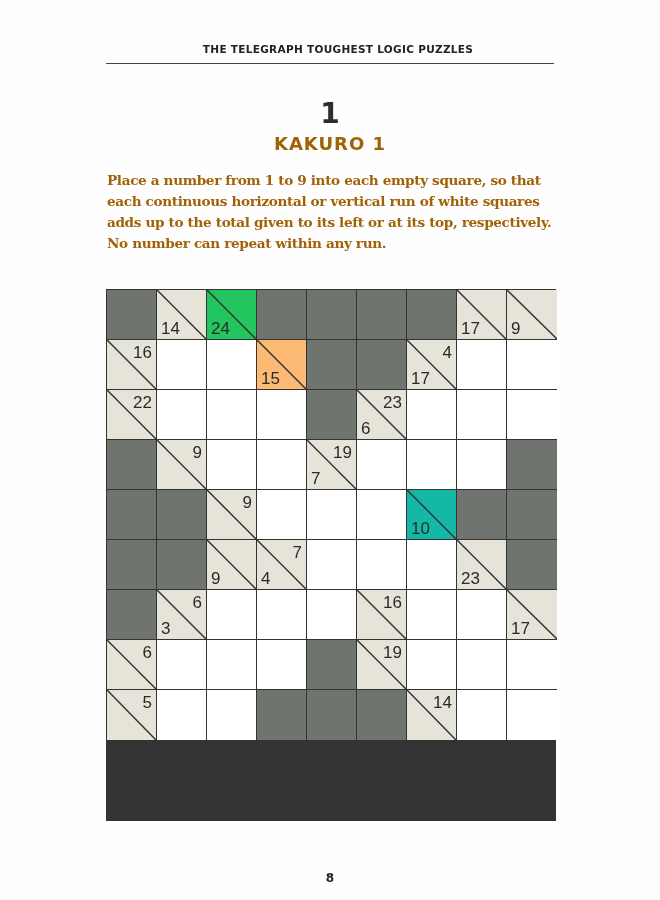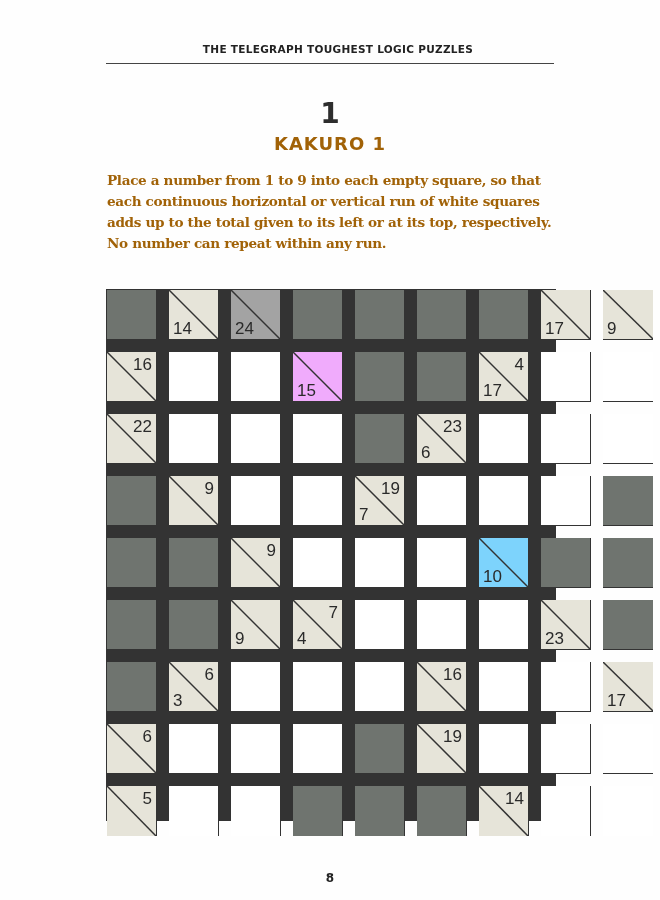--- a/index.html
+++ b/index.html
@@ -34,21 +34,21 @@
   }
   .grid {
     position: absolute; left: 106px; top: 289px;
     width: 450px; height: 532px;
     display: grid;
     grid-template-columns: repeat(9, 50px);
     grid-template-rows: repeat(9, 50px);
     border: 1.5px solid #333;
     box-sizing: border-box;
     background: #333;
-    gap: 12px;
+    gap: 0;
   }
   .cell {
     position: relative; box-sizing: border-box;
     border-right: 1.5px solid #333; border-bottom: 1.5px solid #333;
     font-family: "Liberation Sans", sans-serif; font-size: 17px; color: #2a2a2a;
   }
   .cell.white { background: #ffffff; }
   .cell.dark { background: #6f746f; }
   .cell.clue { background: #e6e4d9; overflow: hidden; }
   .cell .diag {
@@ -77,21 +77,21 @@
 <div class="instructions">Place a number from 1 to 9 into each empty square, so that each continuous horizontal or vertical run of white squares adds up to the total given to its left or at its top, respectively. No number can repeat within any run.</div>
 
 <div class="grid" id="kakuro-grid">
     <div class="cell dark" style="background: rgb(111, 116, 111);"></div>
     <div class="cell clue" style="background: rgb(230, 228, 217);">
       <svg class="diag" viewBox="0 0 100 100" preserveAspectRatio="none">
         <line x1="0" y1="0" x2="100" y2="100" stroke="#333333" stroke-width="3"></line>
       </svg>
       <span class="down-clue">14</span>
     </div>
-    <div class="cell clue" style="background: #a3a3a3;">
+    <div class="cell clue" style="background: #22c55e;">
       <svg class="diag" viewBox="0 0 100 100" preserveAspectRatio="none">
         <line x1="0" y1="0" x2="100" y2="100" stroke="#333333" stroke-width="3"></line>
       </svg>
       <span class="down-clue">24</span>
     </div>
     <div class="cell dark" style="background: rgb(111, 116, 111);"></div>
     <div class="cell dark" style="background: rgb(111, 116, 111);"></div>
     <div class="cell dark" style="background: rgb(111, 116, 111);"></div>
     <div class="cell dark" style="background: rgb(111, 116, 111);"></div>
     <div class="cell clue" style="background: rgb(230, 228, 217);">
@@ -107,21 +107,21 @@
       <span class="down-clue">9</span>
     </div>
     <div class="cell clue" style="background: rgb(230, 228, 217);">
       <svg class="diag" viewBox="0 0 100 100" preserveAspectRatio="none">
         <line x1="0" y1="0" x2="100" y2="100" stroke="#333333" stroke-width="3"></line>
       </svg>
       <span class="right-clue">16</span>
     </div>
     <div class="cell white" style="background: rgb(255, 255, 255);"><span></span></div>
     <div class="cell white" style="background: rgb(255, 255, 255);"><span></span></div>
-    <div class="cell clue" style="background: #f0abfc; padding-left: 12px;">
+    <div class="cell clue" style="background: #fdba74; padding-left: 12px;">
       <svg class="diag" viewBox="0 0 100 100" preserveAspectRatio="none">
         <line x1="0" y1="0" x2="100" y2="100" stroke="#333333" stroke-width="3"></line>
       </svg>
       <span class="down-clue">15</span>
     </div>
     <div class="cell dark" style="background: rgb(111, 116, 111);"></div>
     <div class="cell dark" style="background: rgb(111, 116, 111);"></div>
     <div class="cell clue" style="background: rgb(230, 228, 217);">
       <svg class="diag" viewBox="0 0 100 100" preserveAspectRatio="none">
         <line x1="0" y1="0" x2="100" y2="100" stroke="#333333" stroke-width="3"></line>
@@ -175,21 +175,21 @@
     <div class="cell dark" style="background: rgb(111, 116, 111);"></div>
     <div class="cell clue" style="background: rgb(230, 228, 217);">
       <svg class="diag" viewBox="0 0 100 100" preserveAspectRatio="none">
         <line x1="0" y1="0" x2="100" y2="100" stroke="#333333" stroke-width="3"></line>
       </svg>
       <span class="right-clue">9</span>
     </div>
     <div class="cell white" style="background: rgb(255, 255, 255);"><span></span></div>
     <div class="cell white" style="background: rgb(255, 255, 255);"><span></span></div>
     <div class="cell white" style="background: rgb(255, 255, 255);"><span></span></div>
-    <div class="cell clue" style="background: #7dd3fc;">
+    <div class="cell clue" style="background: #14b8a6;">
       <svg class="diag" viewBox="0 0 100 100" preserveAspectRatio="none">
         <line x1="0" y1="0" x2="100" y2="100" stroke="#333333" stroke-width="3"></line>
       </svg>
       <span class="down-clue">10</span>
     </div>
     <div class="cell dark" style="background: rgb(111, 116, 111);"></div>
     <div class="cell dark" style="background: rgb(111, 116, 111); border-right: none;"></div>
     <div class="cell dark" style="background: rgb(111, 116, 111);"></div>
     <div class="cell dark" style="background: rgb(111, 116, 111);"></div>
     <div class="cell clue" style="background: rgb(230, 228, 217);">

